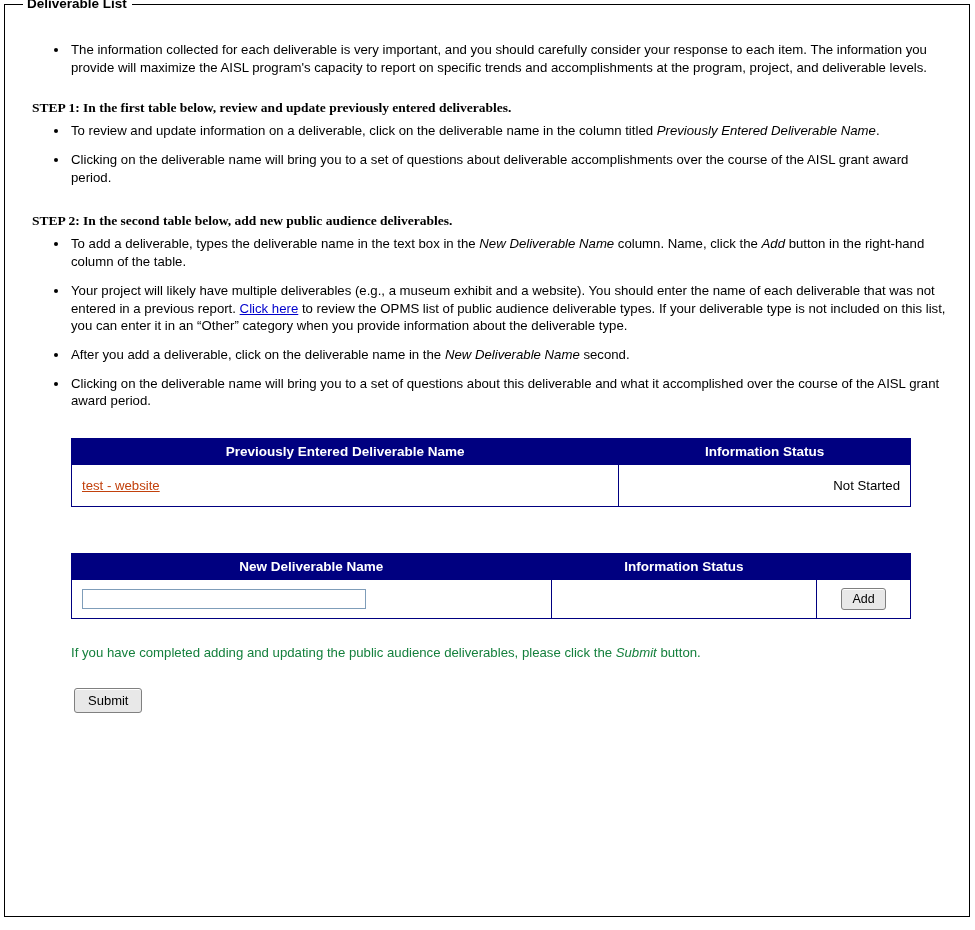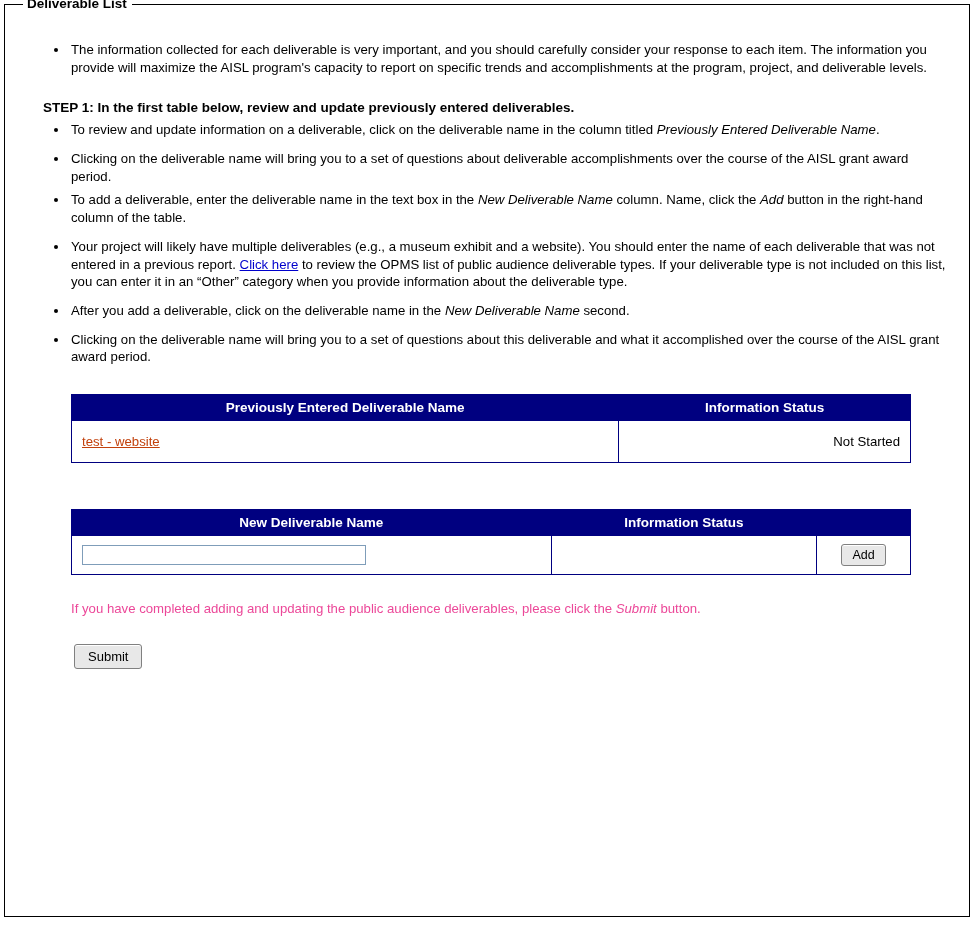--- a/index.html
+++ b/index.html
@@ -54,21 +54,22 @@
     font-size: 13.2px;
     line-height: 1.34;
     margin-bottom: 11px;
     padding-left: 2px;
     max-width: 880px;
   }
   ul.bullets li:last-child { margin-bottom: 0; }
   .step-head {
     font-weight: bold;
     font-size: 13.5px;
-    margin: 24px 0 0 16px;
+    margin: 24px 0 0 5px;
+    font-family: Liberation Serif, serif;
   }
   .step-head.second { margin-top: 27px; }
   .em { font-style: italic; }
   a.inline-link {
     color: #0000cc;
     text-decoration: underline;
   }
   .tables-wrap {
     margin-top: 28px;
     padding-left: 44px;
@@ -129,21 +130,21 @@
     border: 1px solid #808080;
     border-radius: 3px;
     padding: 3px 10px;
     cursor: pointer;
     box-shadow: inset 0 1px 0 #ffffff;
   }
   .add-cell { text-align: center; }
   .notice {
     margin-top: 26px;
     padding-left: 44px;
-    color: #ec4899;
+    color: #15803d;
     font-size: 13.2px;
   }
   .notice .em { font-style: italic; }
   .submit-wrap {
     margin-top: 28px;
     padding-left: 47px;
   }
   button.submit-btn {
     font-size: 13px;
     padding: 4px 13px;
@@ -162,23 +163,24 @@
       <li>The information collected for each deliverable is very important, and you should carefully consider your response to each item. The information you provide will maximize the AISL program's capacity to report on specific trends and accomplishments at the program, project, and deliverable levels.</li>
     </ul>
 
     <p class="step-head">STEP 1: In the first table below, review and update previously entered deliverables.</p>
 
     <ul class="bullets">
       <li><span>To review and update information on a deliverable, click on the deliverable name in the column titled </span><span class="em">Previously Entered Deliverable Name</span><span>.</span></li>
       <li>Clicking on the deliverable name will bring you to a set of questions about deliverable accomplishments over the course of the AISL grant award period.</li>
     </ul>
 
+    <p class="step-head second">STEP 2: In the second table below, add new public audience deliverables.</p>
 
     <ul class="bullets">
-      <li><span>To add a deliverable, enter the deliverable name in the text box in the </span><span class="em">New Deliverable Name</span><span> column. Name, click the </span><span class="em">Add</span><span> button in the right-hand column of the table.</span></li>
+      <li><span>To add a deliverable, types the deliverable name in the text box in the </span><span class="em">New Deliverable Name</span><span> column. Name, click the </span><span class="em">Add</span><span> button in the right-hand column of the table.</span></li>
       <li><span>Your project will likely have multiple deliverables (e.g., a museum exhibit and a website). You should enter the name of each deliverable that was not entered in a previous report. </span><a class="inline-link" href="#">Click here</a><span> to review the OPMS list of public audience deliverable types. If your deliverable type is not included on this list, you can enter it in an “Other” category when you provide information about the deliverable type.</span></li>
       <li><span>After you add a deliverable, click on the deliverable name in the </span><span class="em">New Deliverable Name</span><span> second.</span></li>
       <li>Clicking on the deliverable name will bring you to a set of questions about this deliverable and what it accomplished over the course of the AISL grant award period.</li>
     </ul>
 
     <div class="tables-wrap">
 
       <table class="dl t1">
         <colgroup>
             <col class="c1">

